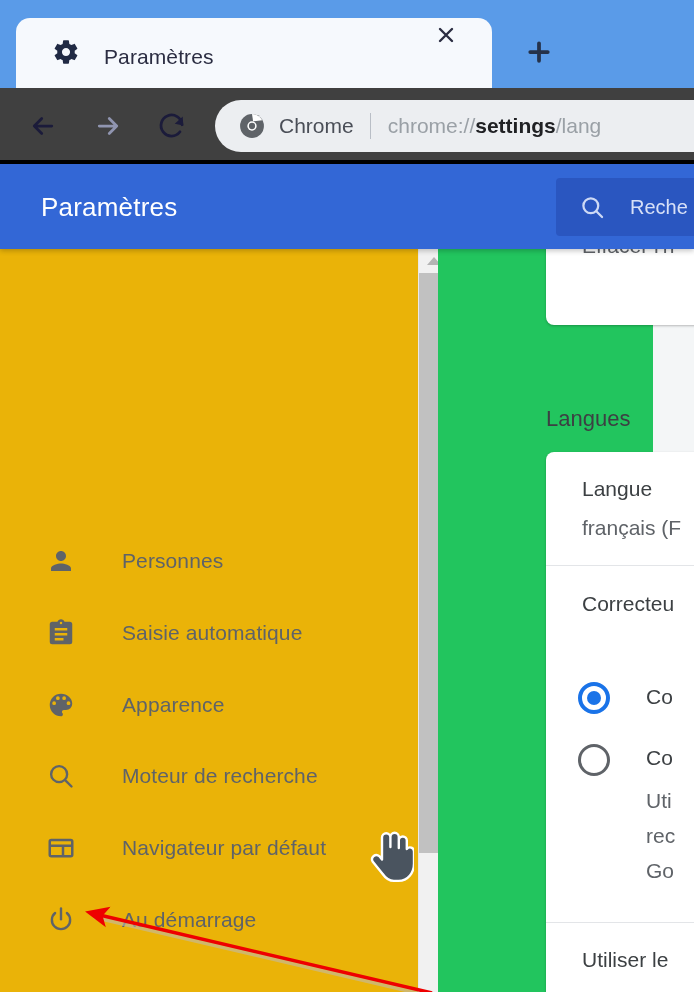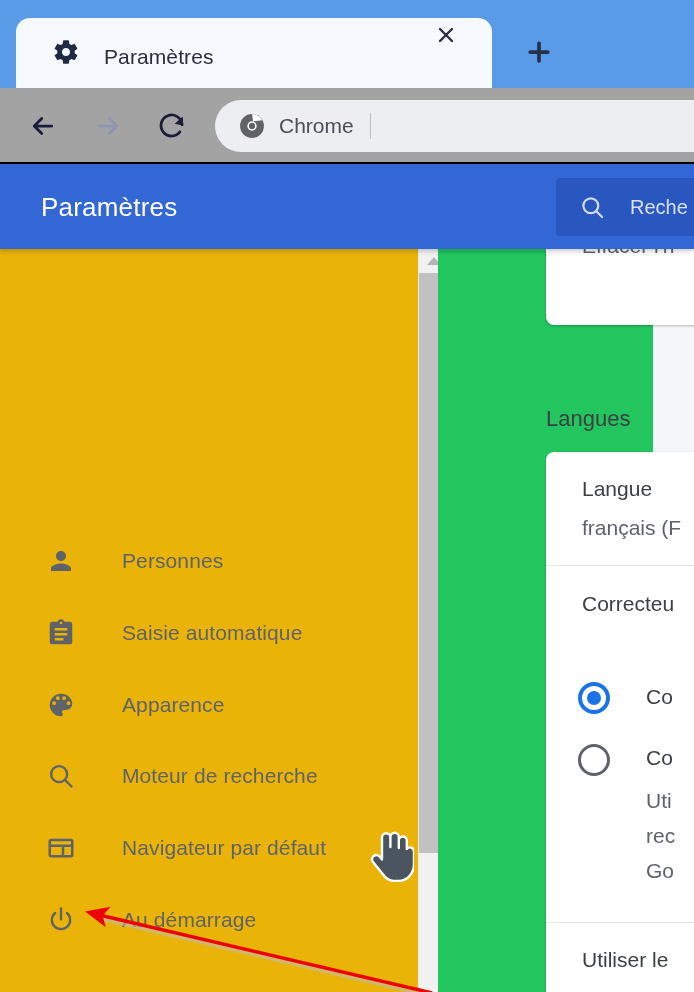--- a/index.html
+++ b/index.html
@@ -51,22 +51,22 @@
     position: absolute; left: 539px; top: 52px;
     width: 40px; height: 40px;
     transform: translate(-50%,-50%);
     display: flex; align-items: center; justify-content: center;
   }
 
   
   .toolbar {
     position: absolute; left: 0; top: 88px;
     width: 694px; height: 76px;
-    background: #a3a3a3;
-    border-bottom: 2px solid #000000;
+    background: #404040;
+    border-bottom: 4px solid #000000;
   }
   .nav-btn {
     position: absolute; top: 38px;
     transform: translate(-50%,-50%);
     width: 42px; height: 42px;
     display: flex; align-items: center; justify-content: center;
   }
   .nav-back { left: 43px; }
   .nav-fwd  { left: 108px; }
   .nav-reload { left: 172px; }
@@ -315,20 +315,21 @@
       <span class="omni-icon">
         <svg width="26" height="26" viewBox="0 0 24 24">
           <circle cx="12" cy="12" r="11" fill="#5f6368"></circle>
           <circle cx="12" cy="12" r="4.3" fill="#ffffff"></circle>
           <circle cx="12" cy="12" r="2.9" fill="#5f6368"></circle>
           <path fill="#ffffff" d="M12 1 A11 11 0 0 1 21.5 6.6 L13 7.6 Z"></path>
         </svg>
       </span>
       <span class="omni-chip">Chrome</span>
       <span class="omni-sep"></span>
+      <span class="omni-url"><span>chrome://</span><b>settings</b><span>/lang</span></span>
     </div>
   </div>
 
   <div class="settings-header">
     <span class="settings-title">Paramètres</span>
   </div>
   <div class="search-box">
     <span class="search-icon-wrap">
       <svg width="27" height="27" viewBox="0 0 24 24">
         <circle cx="10.5" cy="10.5" r="6.6" fill="none" stroke="#cdd9f5" stroke-width="2"></circle>

